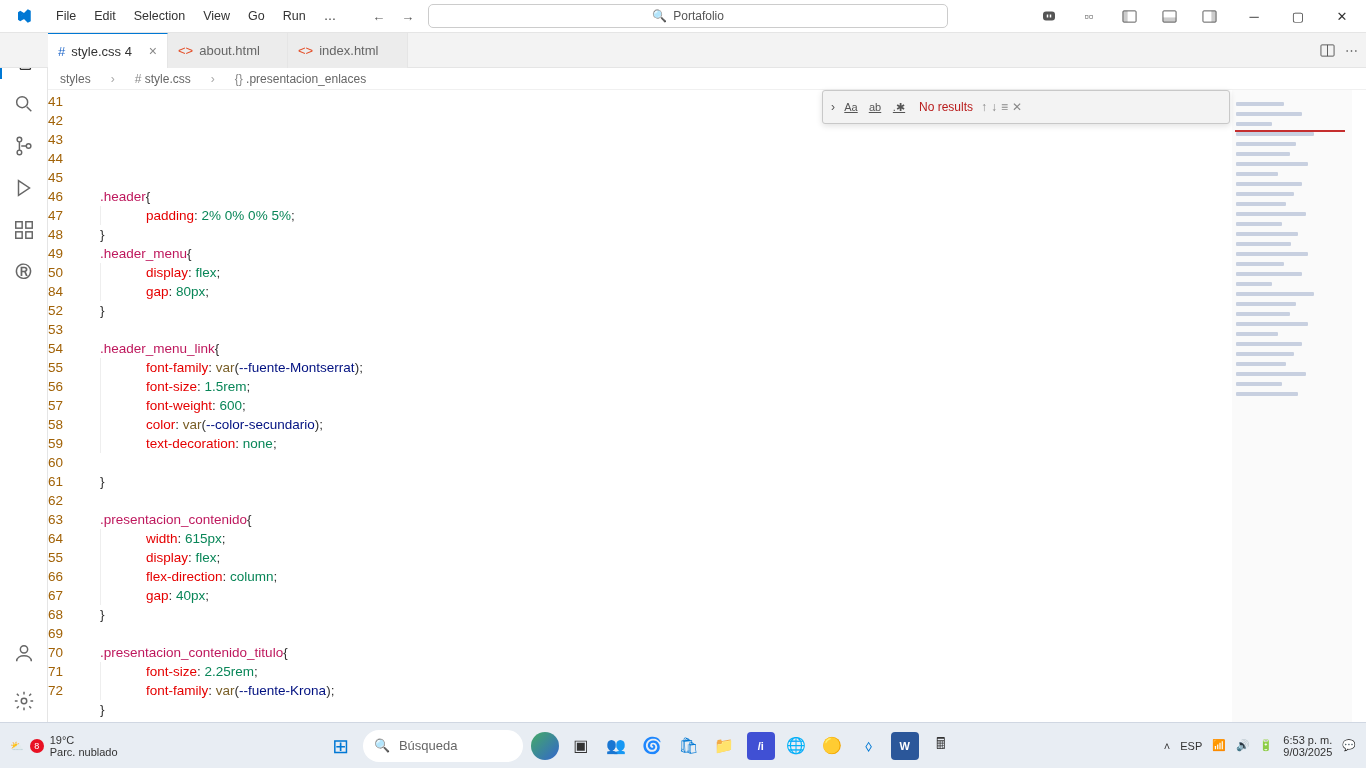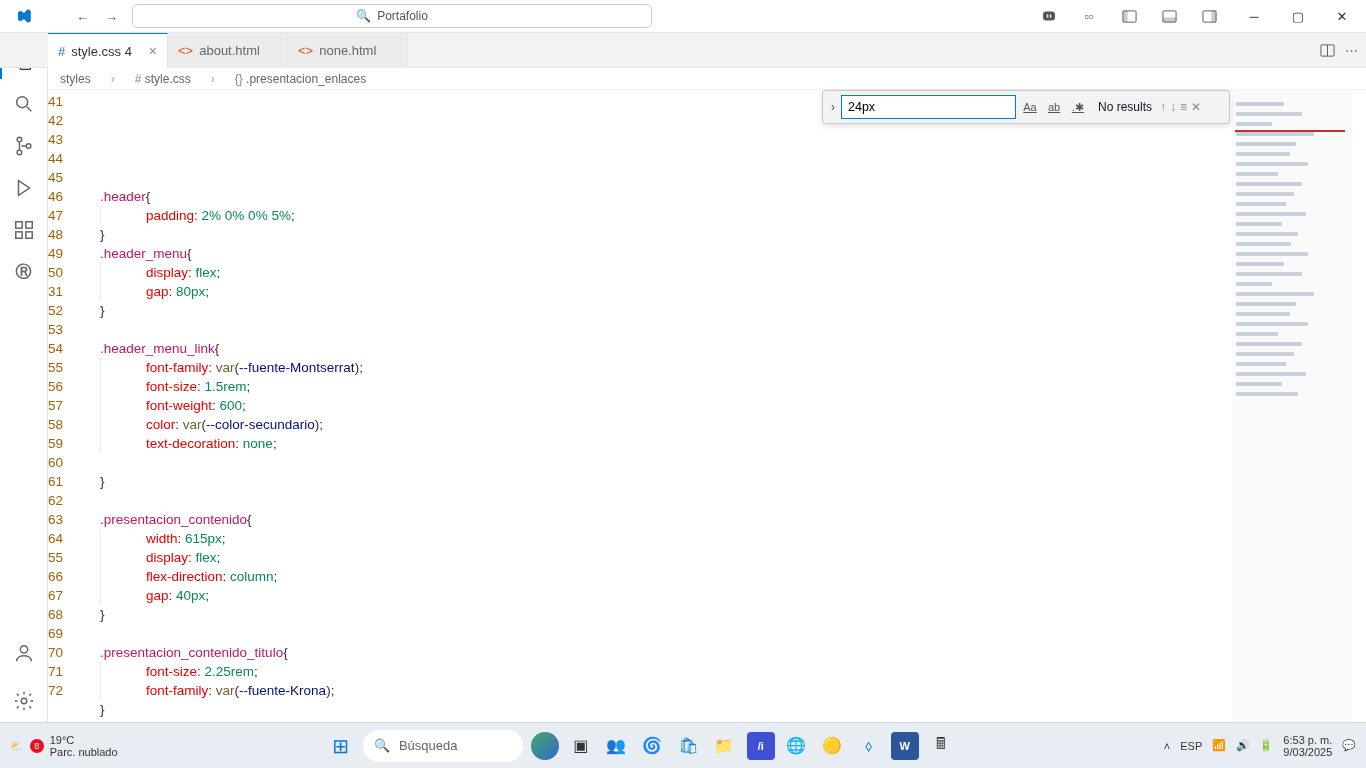--- a/index.html
+++ b/index.html
@@ -49,21 +49,21 @@
 .tok-val { color: #098658; }
 .tok-func { color: #795e26; }
 .tok-var { color: #001080; }
 .indent-guide { display: inline-block; width: 1px; height: 19px; vertical-align: top; margin-right: 30px; border-left: 1px solid #eee; }
 
 
 .find-widget { position: absolute; top: 0; right: 136px; width: 408px; height: 34px; background: #f3f3f3; border: 1px solid #c8c8c8; border-radius: 3px; display: flex; align-items: center; padding: 0 6px; gap: 4px; font-size: 12px; z-index: 10; box-shadow: 0 2px 6px rgba(0,0,0,0.12); }
 .find-widget .toggle { color: #555; padding: 2px; }
 .find-widget input { flex: 0 0 142px; height: 24px; border: 1px solid #0078d4; padding: 0 6px; font-size: 12.5px; outline: none; }
 .find-widget .opt { width: 20px; height: 20px; display: flex; align-items: center; justify-content: center; font-size: 11px; color: #555; border-radius: 3px; text-decoration: underline; }
-.find-widget .results { color: #0f172a; font-size: 12px; margin-left: 6px; margin-right: 4px; }
+.find-widget .results { color: #b91c1c; font-size: 12px; margin-left: 6px; margin-right: 4px; }
 .find-widget .nav { color: #888; }
 
 
 .minimap { position: absolute; right: 14px; top: 0; bottom: 0; width: 120px; background: #fafafa; }
 .minimap::before { content: ''; position: absolute; left: 3px; top: 40px; width: 110px; height: 2px; background: #c52e2e; }
 .mm-fill { margin: 6px 4px; height: 4px; background: #c8d0e0; border-radius: 1px; }
 
 
 .statusbar { position: absolute; left: 0; right: 0; bottom: 24px; height: 22px; background: #f3f3f3; border-top: 1px solid #e5e5e5; display: flex; align-items: center; font-size: 12px; color: #555; padding: 0 8px; gap: 14px; }
 .statusbar .right { margin-left: auto; display: flex; gap: 14px; align-items: center; }
@@ -82,20 +82,29 @@
 </style>
 </head>
 <body>
 
 <div class="titlebar">
   <div class="logo">
     <svg viewBox="0 0 24 24">
         <path fill="#0078d4" d="M17 3l4 2v14l-4 2-9-9 4-4-5-3-3 2v10l3 2 5-3-4-4 9-9z"></path>
       </svg>
   </div>
+  <div class="menu-items" id="menu-items">
+      <span>File</span>
+      <span>Edit</span>
+      <span>Selection</span>
+      <span>View</span>
+      <span>Go</span>
+      <span>Run</span>
+      <span>…</span>
+    </div>
   <div class="nav-arrows">
     <span>←</span>
     <span>→</span>
   </div>
   <div class="command-center">
     <span>🔍</span>
     <span>Portafolio</span>
   </div>
   <div class="title-right">
     <div class="icon-btn">
@@ -187,21 +196,21 @@
         <span class="icon" style="color:#1e66c9">#</span>
     <span>style.css 4</span>
     <span class="close">×</span>
       </div>
       <div class="tab">
         <span class="icon" style="color:#e44d26">&lt;&gt;</span>
     <span>about.html</span>
     </div>
       <div class="tab">
         <span class="icon" style="color:#e44d26">&lt;&gt;</span>
-    <span>none.html</span>
+    <span>index.html</span>
     </div>
     </div>
   <div class="tab-actions">
     <span>
         <svg width="15" height="15" viewBox="0 0 16 16">
           <rect x="1" y="2" width="14" height="12" rx="1" fill="none" stroke="#555"></rect>
           <line x1="8" y1="2" x2="8" y2="14" stroke="#555"></line>
         </svg>
       </span>
     <span>⋯</span>
@@ -221,21 +230,21 @@
       <div>41</div>
       <div>42</div>
       <div>43</div>
       <div>44</div>
       <div>45</div>
       <div>46</div>
       <div>47</div>
       <div>48</div>
       <div>49</div>
       <div>50</div>
-      <div>31</div>
+      <div>84</div>
       <div>52</div>
       <div>53</div>
       <div>54</div>
       <div>55</div>
       <div>56</div>
       <div>57</div>
       <div>58</div>
       <div>59</div>
       <div>60</div>
       <div>61</div>
@@ -248,21 +257,20 @@
       <div>68</div>
       <div>69</div>
       <div>70</div>
       <div>71</div>
       <div>72</div>
     </div>
   <div class="code mono" id="code">
     
     <div class="find-widget">
       <span class="toggle">›</span>
-      <input type="text" value="24px" style="">
       <span class="opt">Aa</span>
       <span class="opt"><u>ab</u></span>
       <span class="opt">.✱</span>
       <span class="results">No results</span>
       <span class="nav">↑</span>
       <span class="nav">↓</span>
       <span class="nav">≡</span>
       <span class="nav">✕</span>
     </div>
   <div class="ln"><span></span></div><div class="ln"><span class="tok-sel">.header</span><span class="tok-punc">{</span></div><div class="ln"><span class="indent-guide"></span><span>    </span><span class="tok-prop">padding</span><span class="tok-punc">: </span><span class="tok-val">2% 0% 0% 5%</span><span class="tok-punc">;</span></div><div class="ln"><span class="tok-punc">}</span></div><div class="ln"><span class="tok-sel">.header_menu</span><span class="tok-punc">{</span></div><div class="ln"><span class="indent-guide"></span><span>    </span><span class="tok-prop">display</span><span class="tok-punc">: </span><span class="tok-val">flex</span><span class="tok-punc">;</span></div><div class="ln"><span class="indent-guide"></span><span>    </span><span class="tok-prop">gap</span><span class="tok-punc">: </span><span class="tok-val">80px</span><span class="tok-punc">;</span></div><div class="ln"><span class="tok-punc">}</span></div><div class="ln"><span></span></div><div class="ln"><span class="tok-sel">.header_menu_link</span><span class="tok-punc">{</span></div><div class="ln"><span class="indent-guide"></span><span>    </span><span class="tok-prop">font-family</span><span class="tok-punc">: </span><span class="tok-func">var</span><span class="tok-punc">(</span><span class="tok-var">--fuente-Montserrat</span><span class="tok-punc">)</span><span class="tok-punc">;</span></div><div class="ln"><span class="indent-guide"></span><span>    </span><span class="tok-prop">font-size</span><span class="tok-punc">: </span><span class="tok-val">1.5rem</span><span class="tok-punc">;</span></div><div class="ln"><span class="indent-guide"></span><span>    </span><span class="tok-prop">font-weight</span><span class="tok-punc">: </span><span class="tok-val">600</span><span class="tok-punc">;</span></div><div class="ln"><span class="indent-guide"></span><span>    </span><span class="tok-prop">color</span><span class="tok-punc">: </span><span class="tok-func">var</span><span class="tok-punc">(</span><span class="tok-var">--color-secundario</span><span class="tok-punc">)</span><span class="tok-punc">;</span></div><div class="ln"><span class="indent-guide"></span><span>    </span><span class="tok-prop">text-decoration</span><span class="tok-punc">: </span><span class="tok-val">none</span><span class="tok-punc">;</span></div><div class="ln"><span></span></div><div class="ln"><span class="tok-punc">}</span></div><div class="ln"><span></span></div><div class="ln"><span class="tok-sel">.presentacion_contenido</span><span class="tok-punc">{</span></div><div class="ln"><span class="indent-guide"></span><span>    </span><span class="tok-prop">width</span><span class="tok-punc">: </span><span class="tok-val">615px</span><span class="tok-punc">;</span></div><div class="ln"><span class="indent-guide"></span><span>    </span><span class="tok-prop">display</span><span class="tok-punc">: </span><span class="tok-val">flex</span><span class="tok-punc">;</span></div><div class="ln"><span class="indent-guide"></span><span>    </span><span class="tok-prop">flex-direction</span><span class="tok-punc">: </span><span class="tok-val">column</span><span class="tok-punc">;</span></div><div class="ln"><span class="indent-guide"></span><span>    </span><span class="tok-prop">gap</span><span class="tok-punc">: </span><span class="tok-val">40px</span><span class="tok-punc">;</span></div><div class="ln"><span class="tok-punc">}</span></div><div class="ln"><span></span></div><div class="ln"><span class="tok-sel">.presentacion_contenido_titulo</span><span class="tok-punc">{</span></div><div class="ln"><span class="indent-guide"></span><span>    </span><span class="tok-prop">font-size</span><span class="tok-punc">: </span><span class="tok-val">2.25rem</span><span class="tok-punc">;</span></div><div class="ln"><span class="indent-guide"></span><span>    </span><span class="tok-prop">font-family</span><span class="tok-punc">: </span><span class="tok-func">var</span><span class="tok-punc">(</span><span class="tok-var">--fuente-Krona</span><span class="tok-punc">)</span><span class="tok-punc">;</span></div><div class="ln"><span class="tok-punc">}</span></div><div class="ln"><span></span></div><div class="ln"><span class="tok-sel">.presentacion_contenido_texto</span><span class="tok-punc">{</span></div><div class="ln"><span class="indent-guide"></span><span>    </span><span class="tok-prop">font-size</span><span class="tok-punc">: </span><span class="tok-val">1.5rem</span><span class="tok-punc">;</span></div></div>

